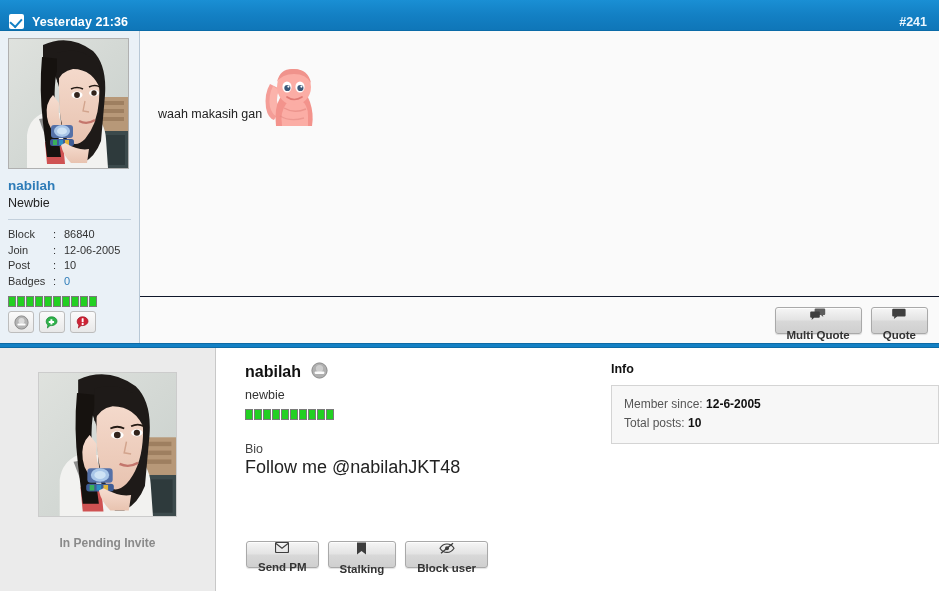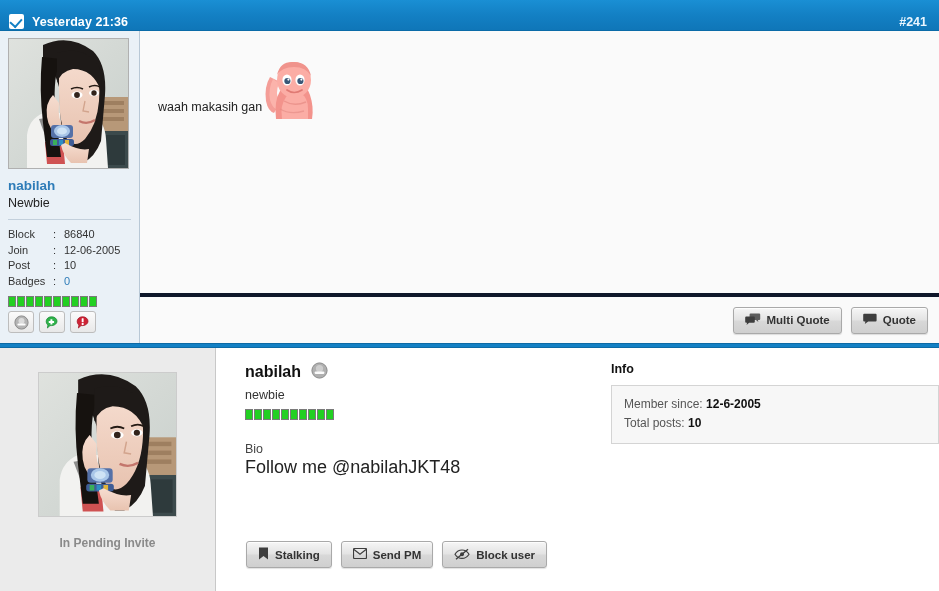--- a/index.html
+++ b/index.html
@@ -133,23 +133,23 @@
 
   
   .msg-col {
     flex: 1;
     display: flex;
     flex-direction: column;
     background: #fafafa;
   }
   .msg-content {
     flex: 1;
-    padding: 26px 0 0 18px;
+    padding: 33px 0 0 18px;
     position: relative;
-    border-bottom: 4px solid #0f172a;
+    border-bottom: 1px solid #0f172a;
   }
   .msg-line {
     display: flex;
     align-items: flex-end;
     gap: 0px;
   }
   .msg-text {
     font-size: 12.5px;
     color: #222;
     line-height: 18px;
@@ -173,20 +173,21 @@
     padding: 0 11px;
     background: linear-gradient(to bottom, #f6f6f6 0%, #e3e3e3 48%, #d8d8d8 52%, #cfcfcf 100%);
     border: 1px solid #a9a9a9;
     border-radius: 3px;
     font-size: 11.5px;
     font-weight: bold;
     color: #333;
     cursor: pointer;
     box-shadow: 0 1px 1px rgba(0,0,0,.12), inset 0 1px 0 rgba(255,255,255,.8);
     white-space: nowrap;
+    flex-direction: column;
   }
 
   
   .divider-blue {
     height: 5px;
     background: #1380c4;
     border-top: 1px solid #0d6aa5;
     border-bottom: 1px solid #0d6aa5;
   }
 
@@ -553,34 +554,34 @@
           <b>10</b>
         </div>
       </div>
     </div>
   </div>
 </div>
 
 <div class="pc-actions">
   <button class="btn">
     <span>
-      <svg width="11" height="13" viewBox="0 0 11 13">
-        <path d="M1 0.6h9v11.8L5.5 9 1 12.4z" fill="#3e3e3e"></path>
-      </svg>
-    </span>
-    <span>Stalking</span>
-  </button>
-  <button class="btn">
-    <span>
       <svg width="14" height="11" viewBox="0 0 14 11">
         <rect x="0.5" y="0.5" width="13" height="10" rx="1" fill="none" stroke="#3e3e3e" stroke-width="1.2"></rect>
         <path d="M1 1.5 L7 6.2 L13 1.5" fill="none" stroke="#3e3e3e" stroke-width="1.2"></path>
       </svg>
     </span>
     <span>Send PM</span>
+  </button>
+  <button class="btn">
+    <span>
+      <svg width="11" height="13" viewBox="0 0 11 13">
+        <path d="M1 0.6h9v11.8L5.5 9 1 12.4z" fill="#3e3e3e"></path>
+      </svg>
+    </span>
+    <span>Stalking</span>
   </button>
   <button class="btn">
     <span>
       <svg width="16" height="12" viewBox="0 0 16 12">
         <path d="M1 6.2s2.6-4.2 7-4.2 7 4.2 7 4.2-2.6 4.2-7 4.2S1 6.2 1 6.2z" fill="none" stroke="#3e3e3e" stroke-width="1.2"></path>
         <circle cx="8" cy="6.2" r="2" fill="#3e3e3e"></circle>
         <path d="M2 11.2 L14 1.2" stroke="#3e3e3e" stroke-width="1.4"></path>
       </svg>
     </span>
     <span>Block user</span>

